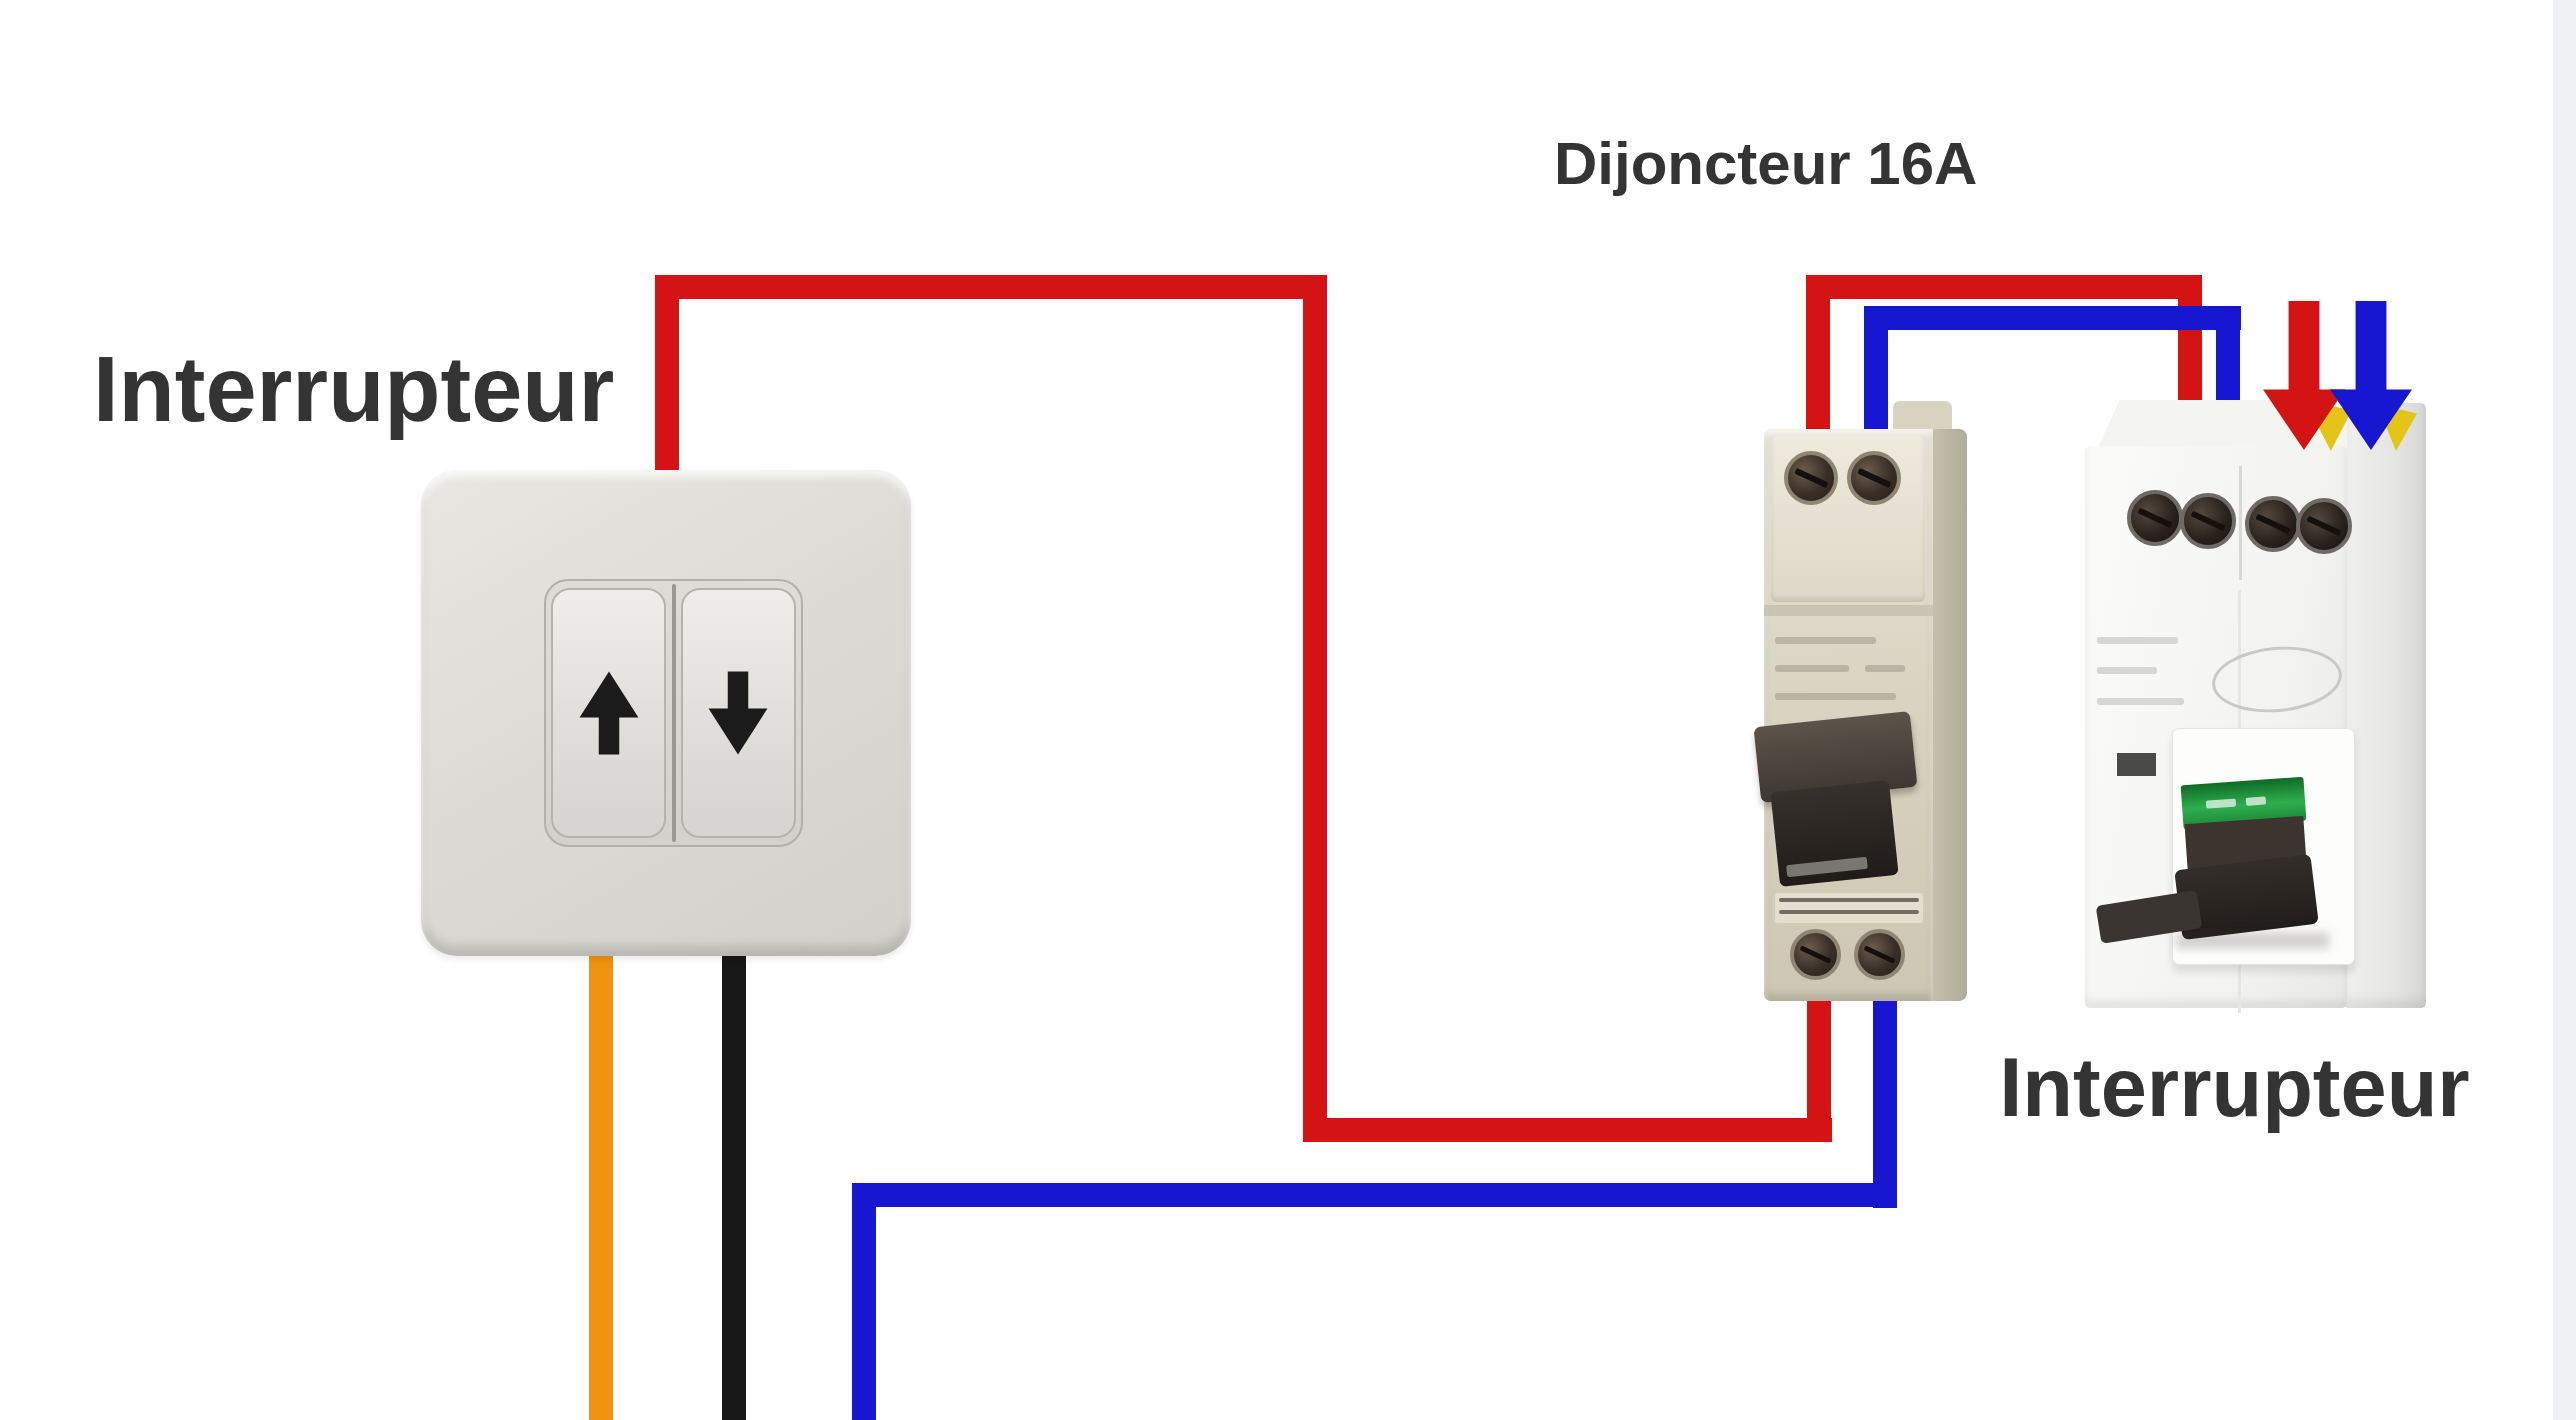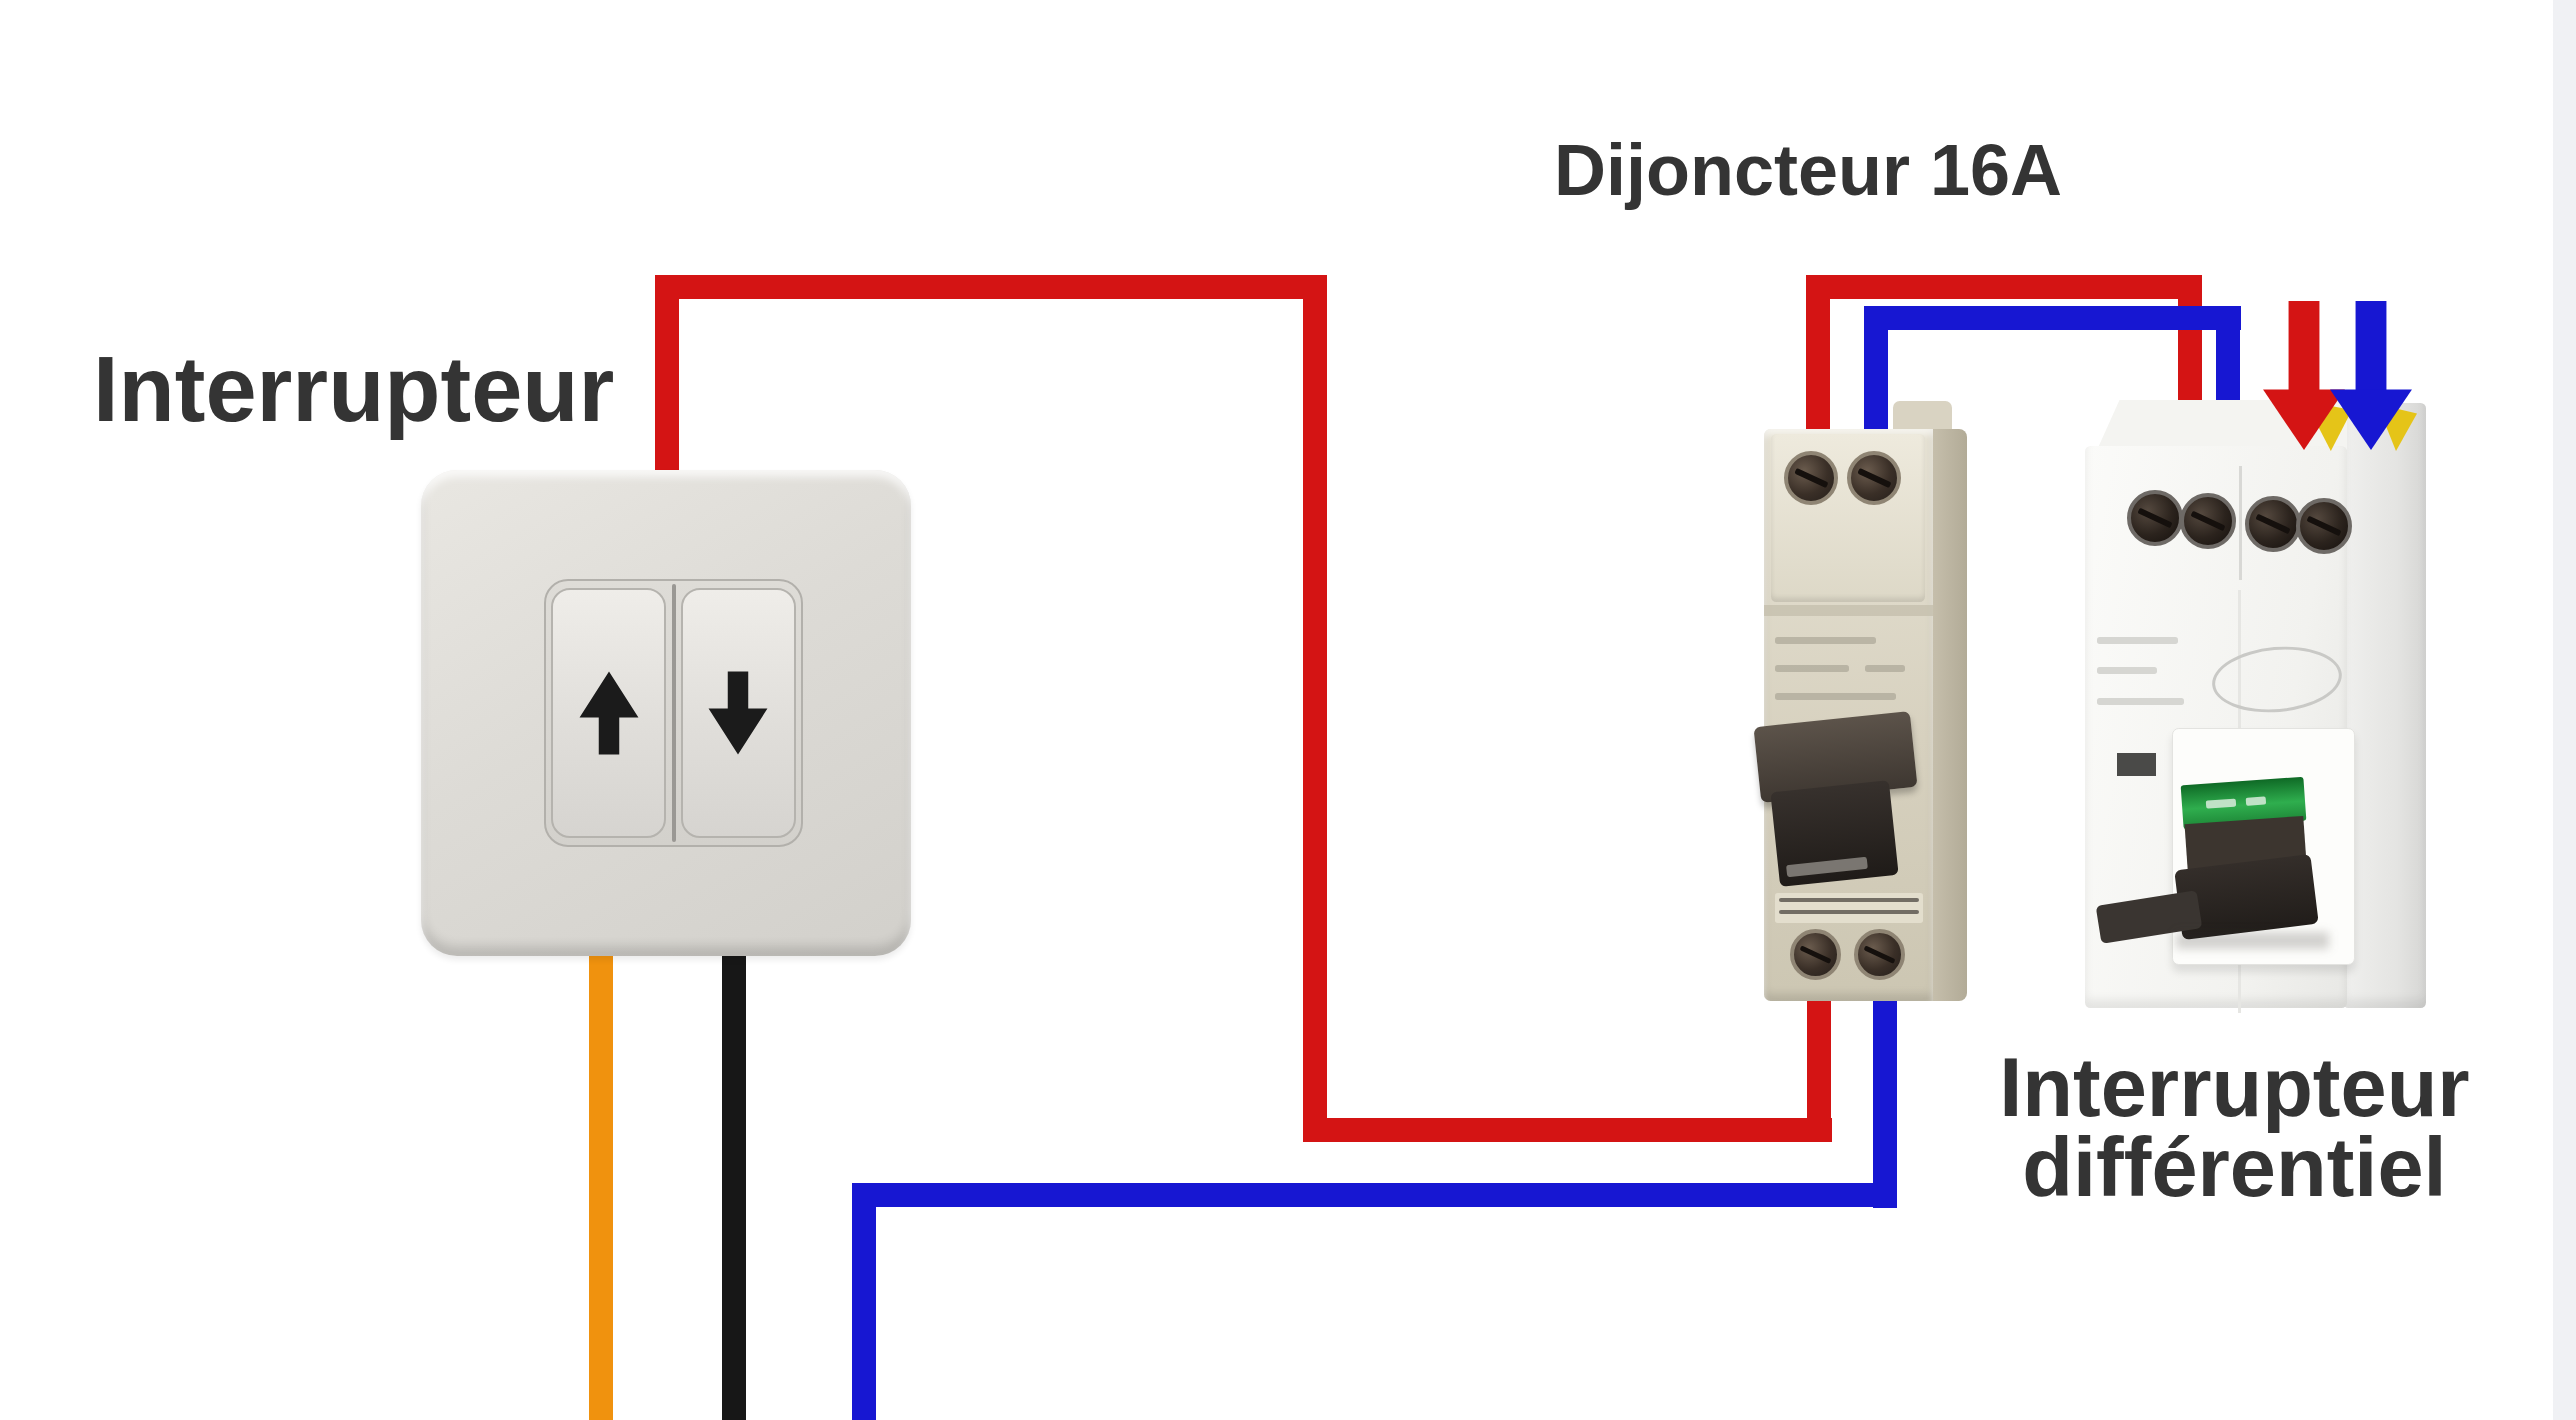--- a/index.html
+++ b/index.html
@@ -9,21 +9,21 @@
   }
   
   .wire{position:absolute;z-index:1;}
   .wire.red{background:var(--c-red);}
   .wire.blue{background:var(--c-blue);}
   .wire.orange{background:var(--c-orange);}
   .wire.black{background:var(--c-black);}
   
   .lbl{position:absolute;z-index:3;color:var(--c-label);font-weight:bold;white-space:nowrap;}
   .lbl-switch{left:93px;top:337px;font-size:92px;}
-  .lbl-breaker{left:1554px;top:129px;font-size:72px;}
+  .lbl-breaker{left:1554px;top:129px;font-size:60px;}
   .lbl-diff{left:1926px;top:1048px;width:617px;font-size:83px;line-height:0.96;text-align:center;white-space:normal;}
   
   .sw-plate{position:absolute;z-index:2;left:421px;top:470px;width:490px;height:486px;border-radius:36px;
     background:linear-gradient(150deg,#e9e7e2 0%,#dddbd6 45%,#d2d0cb 100%);
     box-shadow:inset 0 6.7px 8px rgba(255,255,255,.75), inset 0 -9.4px 10.7px rgba(0,0,0,.14), 0 4px 6.7px rgba(0,0,0,.08);}
   .sw-frame{position:absolute;left:123px;top:109px;width:255px;height:264px;border-radius:24px;
     border:2.7px solid #b2b0ab;background:linear-gradient(#dedcd7,#d3d1cc);}
   .rocker{position:absolute;top:6.7px;bottom:6.7px;width:111px;border-radius:19px;
     border:2px solid #b5b3ae;background:linear-gradient(#efede9 0%,#e0deda 55%,#d6d4d0 100%);
     display:flex;align-items:center;justify-content:center;}
@@ -110,21 +110,20 @@
   <div class="wire blue" style="left:1864px;top:306px;width:377px;height:24px;"></div>
   <div class="wire blue" style="left:2216px;top:306px;width:24px;height:137px;"></div>
 
   <div class="wire orange" style="left:589px;top:953px;width:24px;height:468px;"></div>
   <div class="wire black" style="left:722px;top:950px;width:24px;height:471px;"></div>
 
   <div class="lbl lbl-switch">Interrupteur</div>
   <div class="lbl lbl-breaker">Dijoncteur 16A</div>
   <div class="lbl lbl-diff">
     <div>Interrupteur</div>
-    <div>différentiel</div>
   </div>
 
   <div class="sw-plate">
     <div class="sw-frame">
       <div class="rocker left">
         <svg viewBox="0 0 100 130">
           <path d="M50 0 L96 72 L66 72 L66 130 L34 130 L34 72 L4 72 Z" fill="#1b1b1b"></path>
         </svg>
       </div>
       <div class="rocker right">

